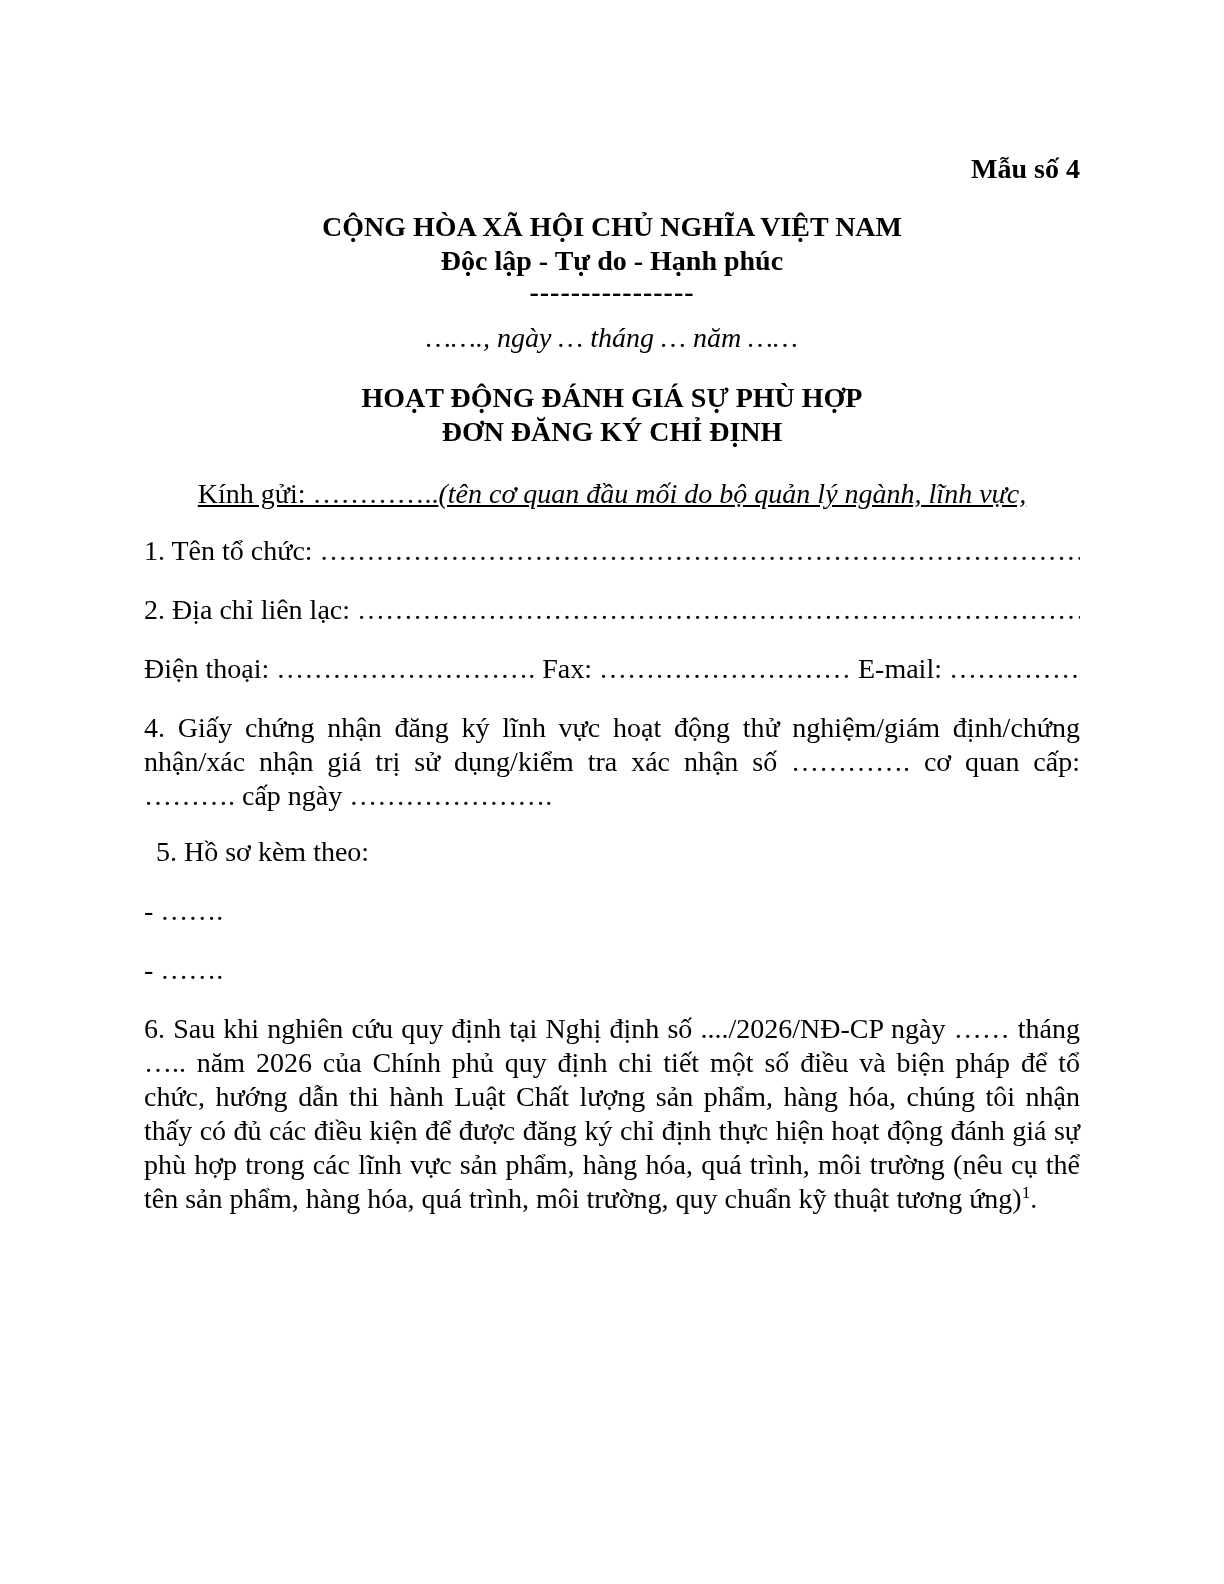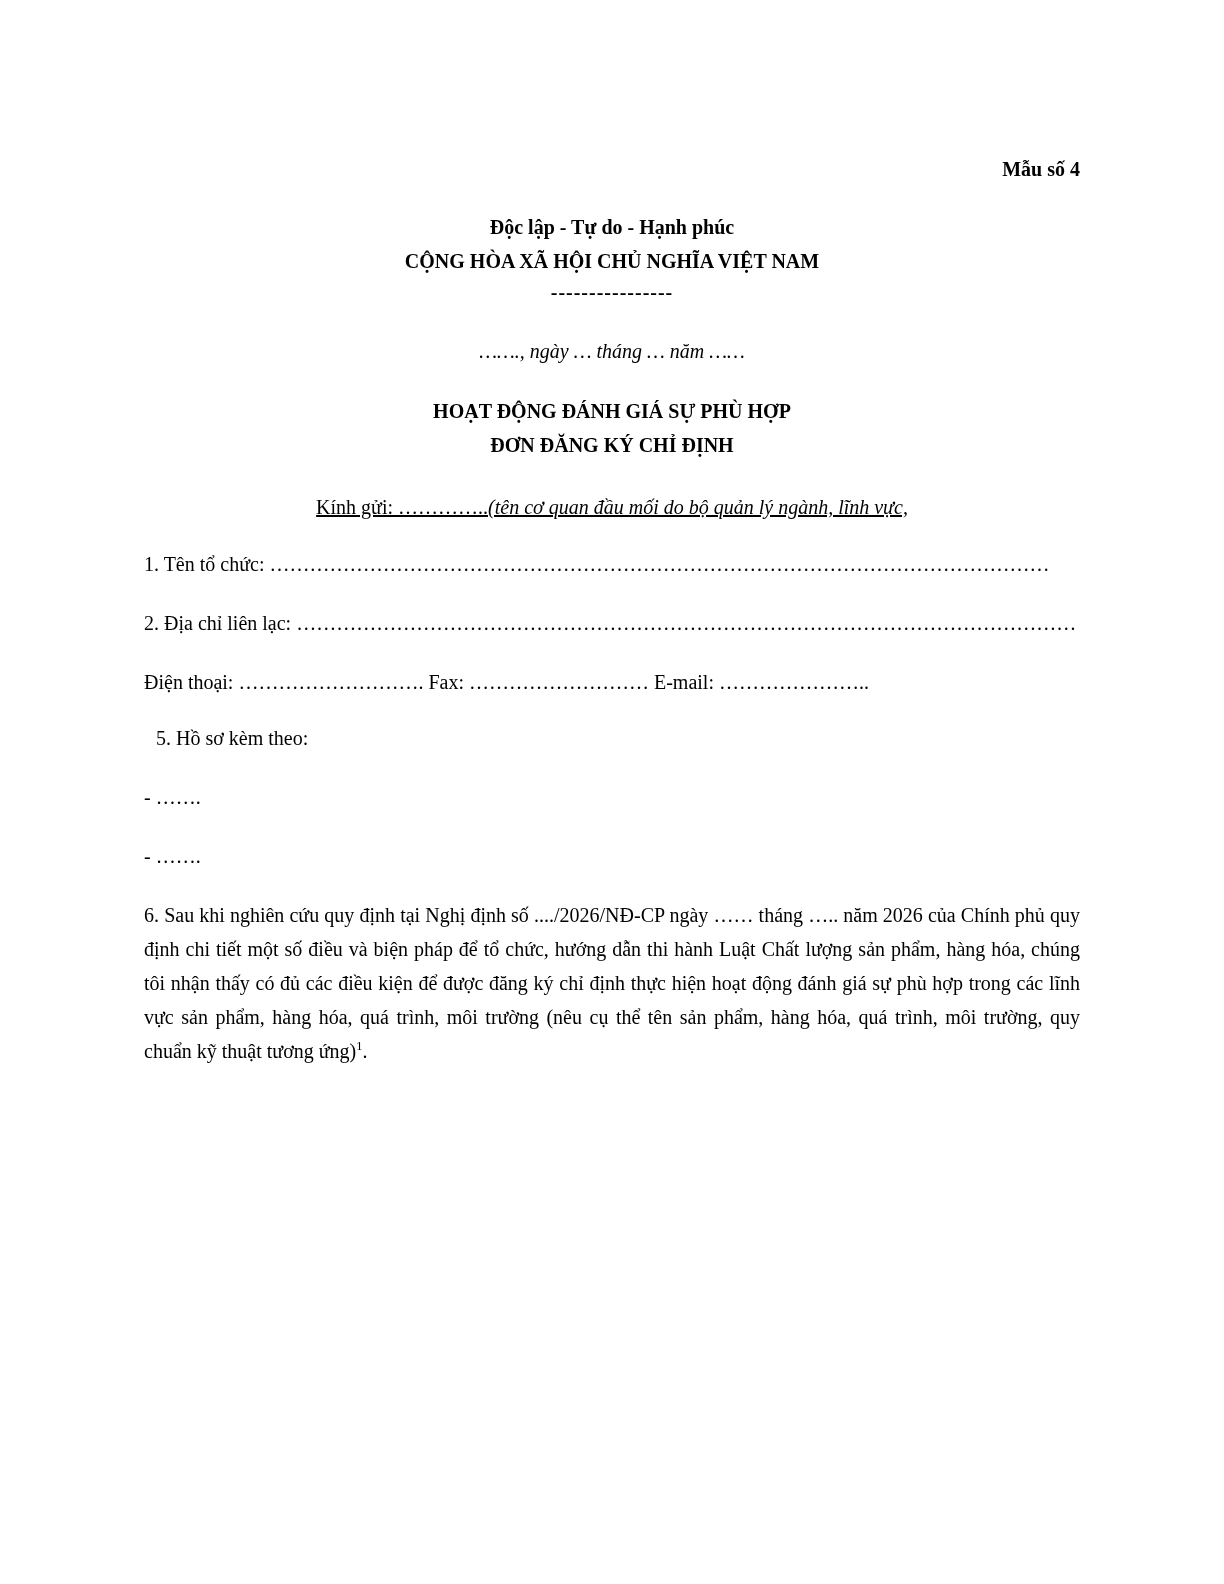--- a/index.html
+++ b/index.html
@@ -3,52 +3,52 @@
 <meta charset="utf-8">
 <style>
   * { margin: 0; padding: 0; box-sizing: border-box; }
   html, body { background: #ffffff; }
   .page {
     width: 1224px;
     height: 1396px;
     background: #ffffff;
     color: #000000;
     font-family: "Liberation Serif", "DejaVu Serif", serif;
-    font-size: 20px;
+    font-size: 28px;
     line-height: 34px;
     padding: 152px 144px 0 144px;
     overflow: hidden;
     position: relative;
   }
   .bold    { font-weight: bold; }
   .italic  { font-style: italic; }
   .center  { text-align: center; }
   .right   { text-align: right; }
   .justify { text-align: justify; }
   .clip    { white-space: nowrap; overflow: hidden; }
 
   .form-label   { margin-bottom: 24px; }
   .separator    { line-height: 28px; letter-spacing: 1px; }
-  .date-line    { margin-top: 28px; }
+  .date-line    { margin-top: 15px; }
   .title-block  { margin-top: 26px; }
   .recipient    { margin-top: 30px; line-height: 30px; text-decoration: underline; }
   .para         { margin-top: 25px; }
   .para-tight   { margin-top: 22px; margin-left: 12px; }
   sup { font-size: 0.62em; vertical-align: super; line-height: 0; }
 </style>
 </head>
 <body>
 
 <div class="page">
 
   <div class="form-label right bold">Mẫu số 4</div>
 
   <div>
+    <div class="center bold">CỘNG HÒA XÃ HỘI CHỦ NGHĨA VIỆT NAM</div>
     <div class="center bold">Độc lập - Tự do - Hạnh phúc</div>
-    <div class="center bold">CỘNG HÒA XÃ HỘI CHỦ NGHĨA VIỆT NAM</div>
     <div class="center bold separator">----------------</div>
   </div>
 
   <div class="center italic date-line">……., ngày … tháng … năm ……</div>
 
   <div class="center bold title-block">
     <div>HOẠT ĐỘNG ĐÁNH GIÁ SỰ PHÙ HỢP</div>
     <div>ĐƠN ĐĂNG KÝ CHỈ ĐỊNH</div>
   </div>
 
@@ -57,20 +57,21 @@
   </div>
 
   <div class="para clip">1. Tên tổ chức: ………………………………………………………………………………………………………</div>
 
   <div class="para clip">2. Địa chỉ liên lạc: ………………………………………………………………………………………………………</div>
 
   <div class="para clip">Điện thoại: ………………………. Fax: ……………………… E-mail: …………………..</div>
 
 
 
+  <div class="para justify">4. Giấy chứng nhận đăng ký lĩnh vực hoạt động thử nghiệm/giám định/chứng nhận/xác nhận giá trị sử dụng/kiểm tra xác nhận số …………. cơ quan cấp: ………. cấp ngày ………………….</div>
 
   <div class="para-tight para">5. Hồ sơ kèm theo:</div>
 
   <div class="para">- …….</div>
 
   <div class="para">- …….</div>
 
   <div class="para justify"><span>6. Sau khi nghiên cứu quy định tại Nghị định số ..../2026/NĐ-CP ngày …… tháng ….. năm 2026 của Chính phủ quy định chi tiết một số điều và biện pháp để tổ chức, hướng dẫn thi hành Luật Chất lượng sản phẩm, hàng hóa, chúng tôi nhận thấy có đủ các điều kiện để được đăng ký chỉ định thực hiện hoạt động đánh giá sự phù hợp trong các lĩnh vực sản phẩm, hàng hóa, quá trình, môi trường (nêu cụ thể tên sản phẩm, hàng hóa, quá trình, môi trường, quy chuẩn kỹ thuật tương ứng)</span><sup>1</sup><span>.</span></div>
 
 </div>

